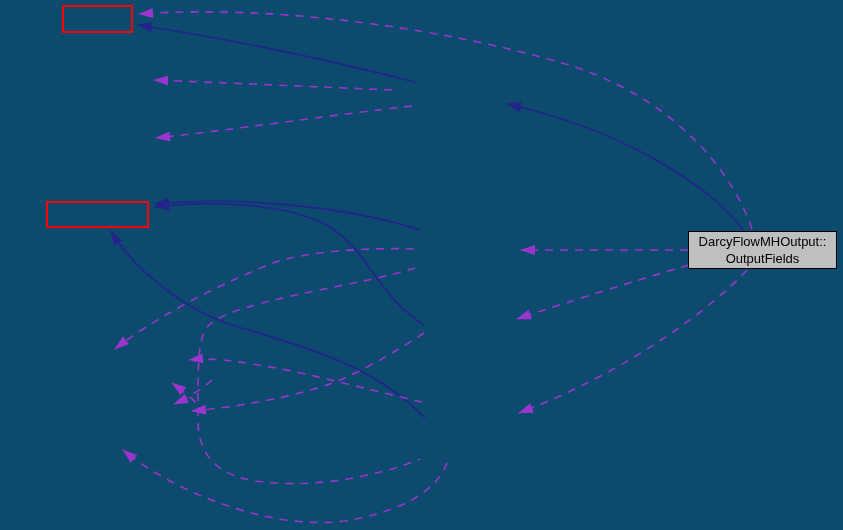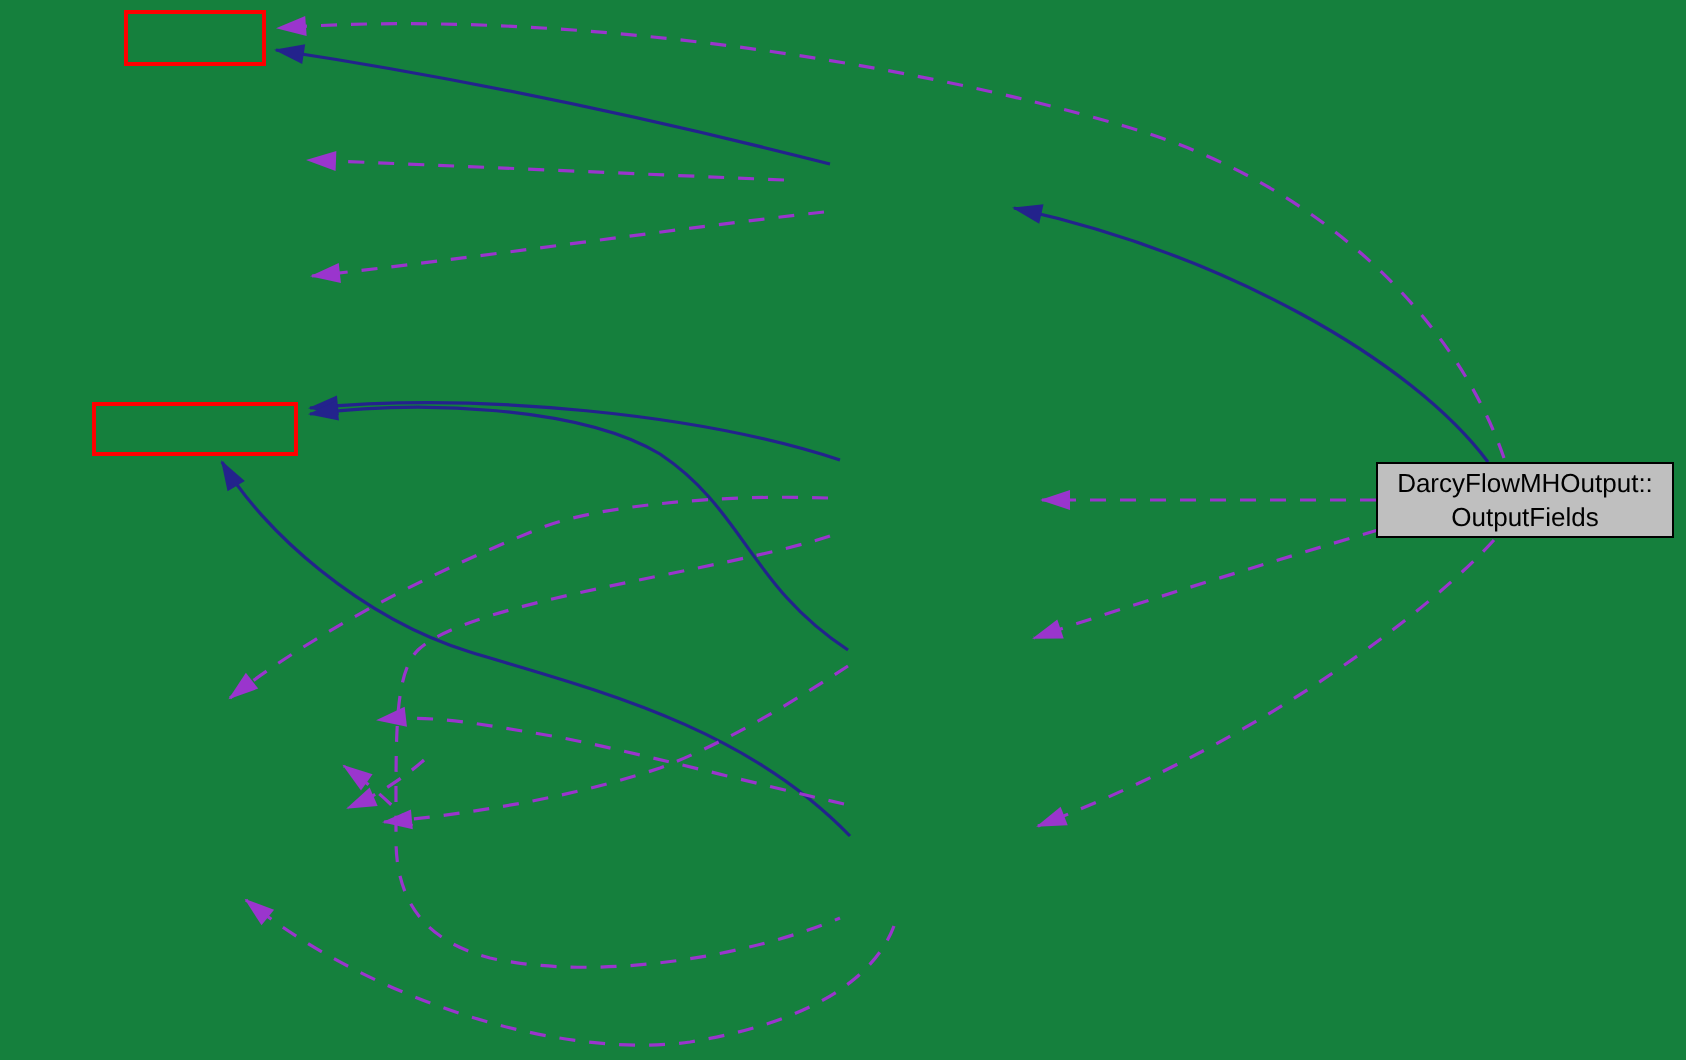--- a/index.html
+++ b/index.html
@@ -15,21 +15,21 @@
   .node-highlight{border:2px solid #f00;background:transparent;}
   .node-main{
     display:flex;flex-direction:column;justify-content:center;align-items:center;
     font-size:13px;line-height:17px;color:#000;text-align:center;
     cursor:pointer;
   }
 </style>
 </head>
 <body>
 
-<div class="stage" style="background: #15803d;">
+<div class="stage" style="background: #0c4a6e;">
   <svg id="edge-layer" viewBox="0 0 843 530">
       <defs>
         <marker id="arrow-solid" markerUnits="userSpaceOnUse" markerWidth="17" markerHeight="12" refX="15" refY="6" orient="auto">
           <polygon points="1,1 16,6 1,11" fill="#23238c"></polygon>
         </marker>
         <marker id="arrow-dashed" markerUnits="userSpaceOnUse" markerWidth="17" markerHeight="12" refX="15" refY="6" orient="auto">
           <polygon points="1,1 16,6 1,11" fill="#9a35cd"></polygon>
         </marker>
       </defs>
       <path d="M415,82 Q270,45 138,25" fill="none" stroke="#23238c" stroke-width="1.6" marker-end="url(#arrow-solid)"></path>

